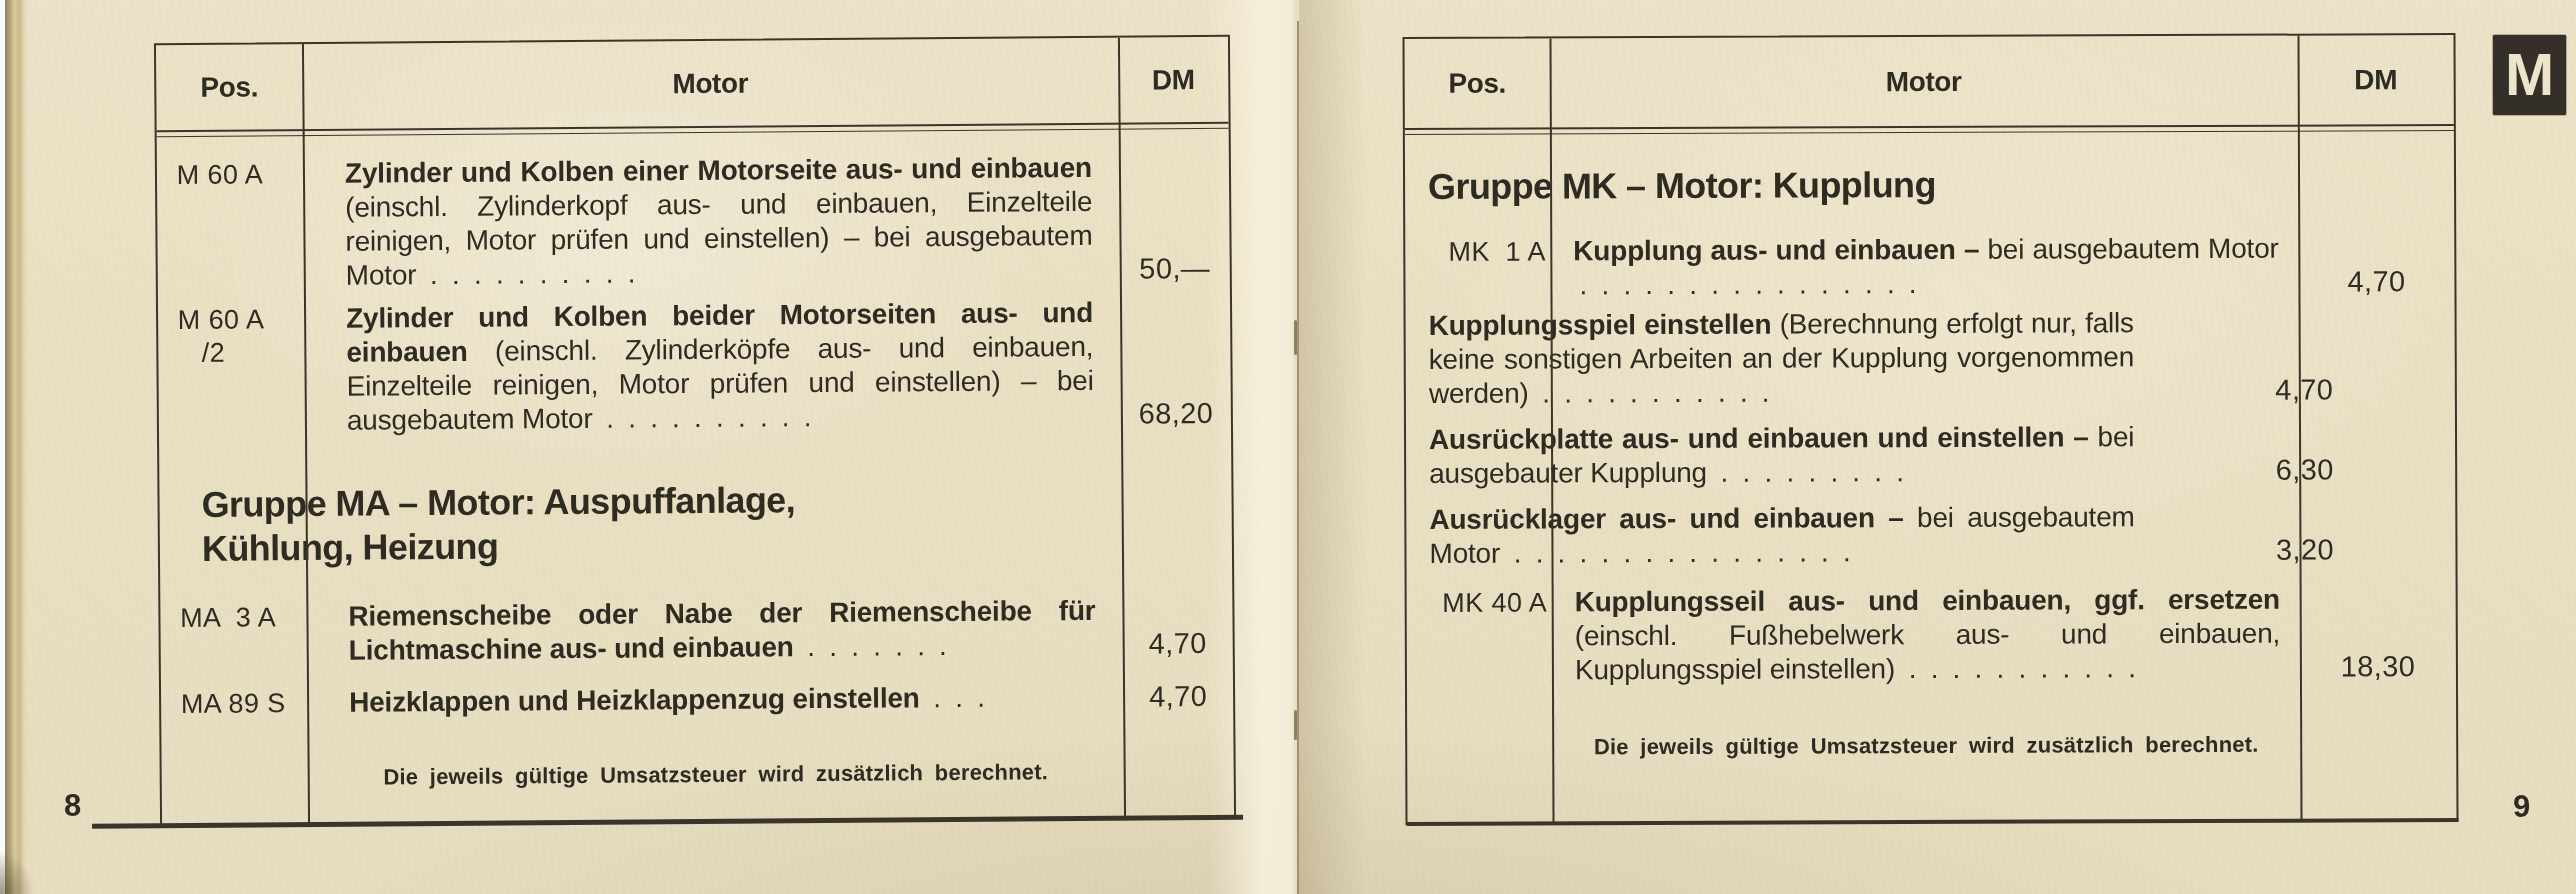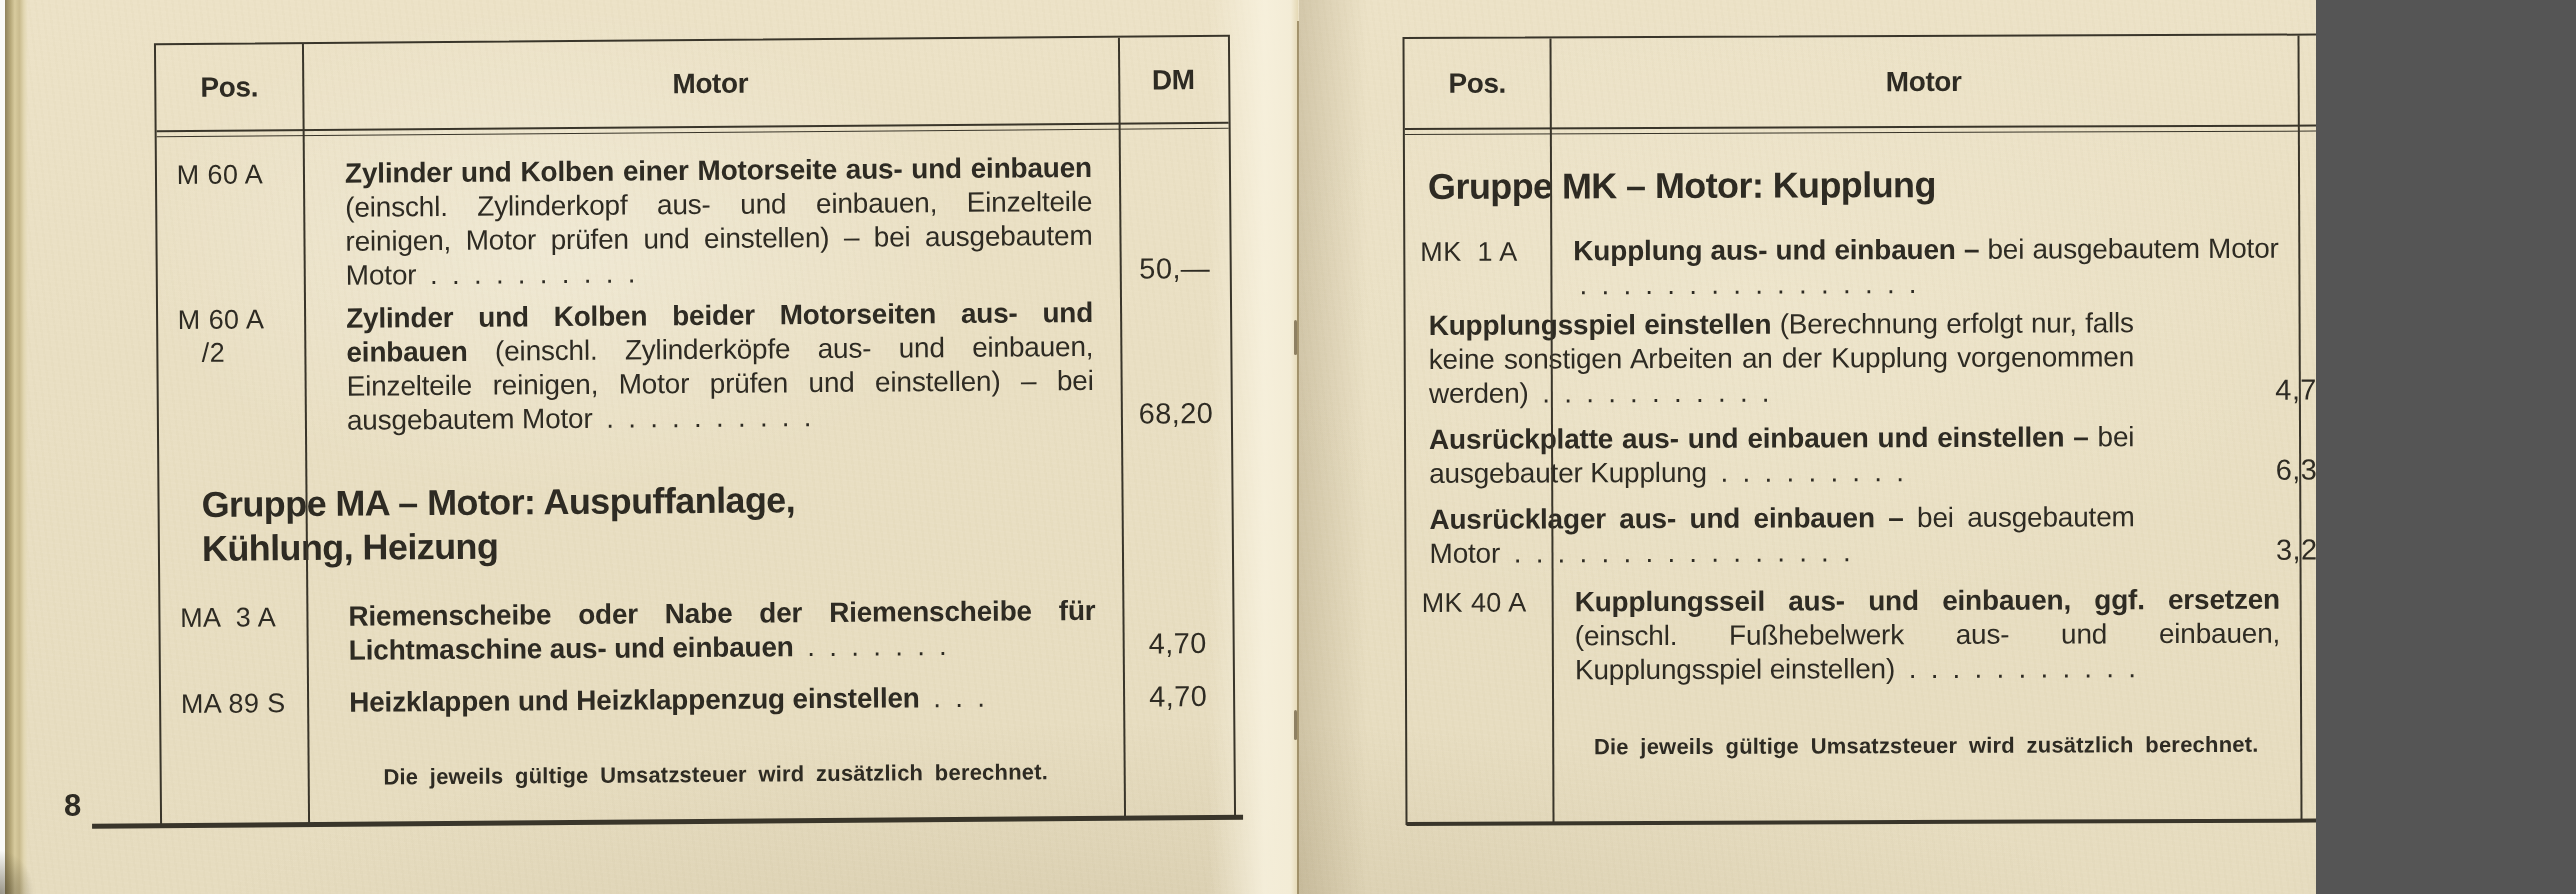--- a/index.html
+++ b/index.html
@@ -1,17 +1,17 @@
 <!DOCTYPE html>
 <html style="font-size:12px"><head>
 <meta charset="utf-8">
 <style>
   html,body{margin:0;padding:0;background:#555;}
   .canvas{
-    position:relative;width:2316px;height:895px;overflow:hidden;
+    position:relative;width:2576px;height:895px;overflow:hidden;
     font-family:"Liberation Sans","DejaVu Sans",sans-serif;
     --paper:#e9dfc3;--ink:#2e2b23;--line:#39352a;
     background:
       radial-gradient(ellipse 682px 394px at 24% 28%, rgba(255,255,252,.28), transparent 62%),
       radial-gradient(ellipse 833px 485px at 76% 36%, rgba(255,251,238,.20), transparent 66%),
       radial-gradient(ellipse 1363px 318px at 50% 106%, rgba(120,100,60,.12), transparent 72%),
       linear-gradient(180deg,#ece2c7 0%,#e9dfc3 40%,#e6dcbf 100%);
     color:var(--ink);
   }
   .grain{position:absolute;inset:0;pointer-events:none;opacity:.5;background:
@@ -60,21 +60,21 @@
   .t-left .col-div.c1{left:146px;} .t-left .col-div.c2{left:962px;}
   .t-left .hdr{height:85px;}
   .t-left .hcell.p{width:146px;} .t-left .hcell.m{width:816px;} .t-left .hcell.d{flex:1;}
   .t-left .cell-pos{width:146px;padding:1.5px 4.5px 0 19.7px;}
   .t-left .cell-motor{width:816px;padding:0 27px 0 42px;}
   .t-left .bottom-rule{height:5.3px;left:-70px;right:-9px;bottom:-3.8px;}
   
   .t-right .col-div.c1{left:145px;} .t-right .col-div.c2{left:893px;}
   .t-right .hdr{height:89px;}
   .t-right .hcell.p{width:145px;} .t-right .hcell.m{width:748px;} .t-right .hcell.d{flex:1;}
-  .t-right .cell-pos{width:145px;padding:1.5px 4.5px 0 15px;}
+  .t-right .cell-pos{width:145px;padding:1.5px 4.5px 0 15px;text-align:right;}
   .t-right .cell-motor{width:748px;padding:0 19.7px 0 23px;}
   .t-right .bottom-rule{height:3.8px;left:-1.5px;right:-1.5px;bottom:-3px;}
 </style>
 </head>
 <body>
 
 <div class="canvas">
   <div class="grain"></div>
   <div class="gutter-highlight"></div>
   <div class="gutter-shadow"></div>
@@ -161,20 +161,21 @@
     </div>
 
     <div class="row" style="margin-top:12px;">
       <div class="cell-motor"><span class="lead">Ausrücklager aus- und einbauen –</span> <span>bei ausgebautem Motor</span> <span class="dots">. . . . . . . . . . . . . . . .</span></div>
       <div class="cell-dm">3,20</div>
     </div>
 
     <div class="row" style="margin-top:15px;">
       <div class="cell-pos">MK 40 A</div>
       <div class="cell-motor"><span class="lead">Kupplungsseil aus- und einbauen, ggf. ersetzen</span> <span>(einschl. Fußhebelwerk aus- und einbauen, Kupplungsspiel einstellen)</span> <span class="dots">. . . . . . . . . . .</span></div>
+      <div class="cell-dm">18,30</div>
     </div>
 
     <div class="tax-note" style="margin-left:145px;width:748px;margin-top:47px;">Die jeweils gültige Umsatzsteuer wird zusätzlich berechnet.</div>
 
     <div class="bottom-rule"></div>
   </div>
 
   <div class="tab-m">
     <span>M</span>
   </div>

